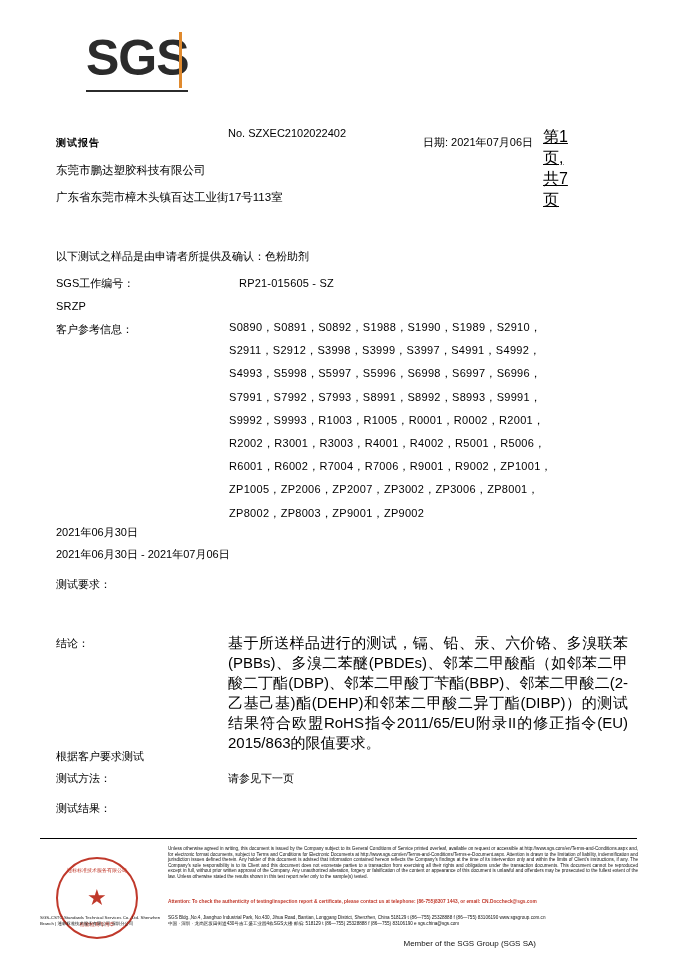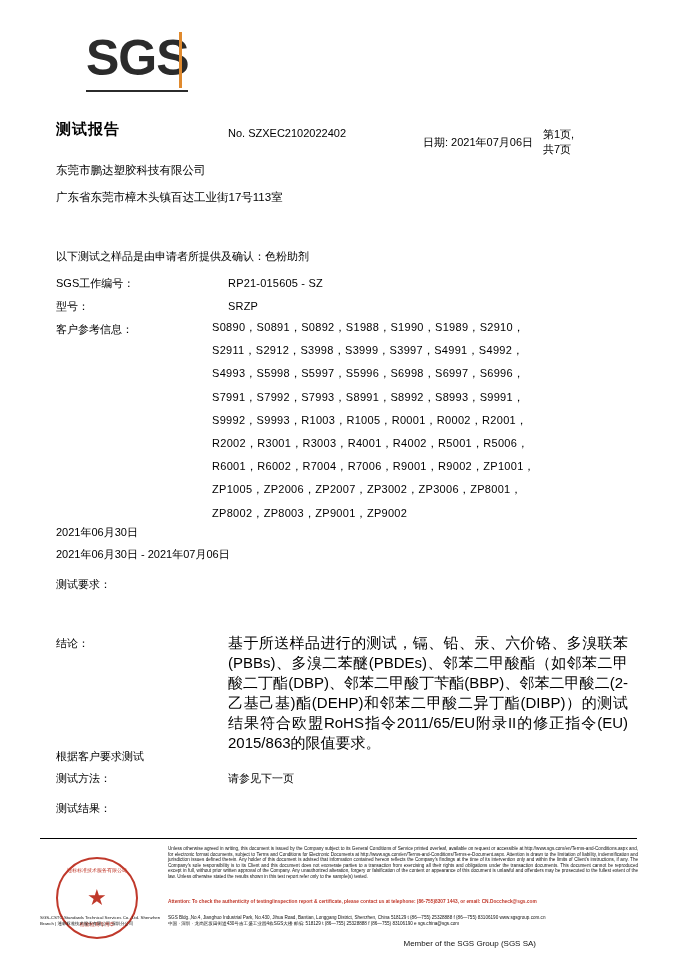--- a/index.html
+++ b/index.html
@@ -52,42 +52,43 @@
     top: 60px;
     width: 102px;
     height: 2px;
     background: #2b2b2b;
   }
 
   
   .report-title {
     position: absolute;
     left: 56px;
-    top: 120px;
-    font-size: 15px;
+    top: 136px;
+    font-size: 10px;
     font-weight: bold;
     letter-spacing: 1px;
   }
   .report-no {
     position: absolute;
     left: 228px;
     top: 127px;
     font-size: 11px;
   }
   .report-date {
     position: absolute;
     left: 423px;
     top: 135px;
     font-size: 11px;
   }
   .report-pages {
     position: absolute;
     left: 543px;
     top: 127px;
-    font-size: 11px;
+    font-size: 16px;
+    text-decoration: underline;
   }
 
   .company-name {
     position: absolute;
     left: 56px;
     top: 163px;
     font-size: 11.5px;
   }
   .company-addr {
     position: absolute;
@@ -107,35 +108,36 @@
   .fields {
     position: absolute;
     left: 56px;
     top: 272px;
     width: 570px;
   }
   .frow {
     display: flex;
     align-items: flex-end;
     margin-bottom: 0;
+    gap: 11px;
   }
   .flabel {
     width: 172px;
     flex: 0 0 172px;
     font-size: 11px;
     line-height: 23px;
   }
   .fvalue {
     font-size: 11px;
     line-height: 23px;
     letter-spacing: 0.2px;
   }
   .refs {
     position: absolute;
-    left: 212px;
+    left: 229px;
     top: 316px;
     width: 400px;
   }
   .ref-line {
     font-size: 11px;
     line-height: 23.2px;
     letter-spacing: 0.3px;
   }
   .ref-line.indent {
     padding-left: 0px;
@@ -297,21 +299,20 @@
   <div class="company-addr">广东省东莞市樟木头镇百达工业街17号113室</div>
 
   <div class="sample-decl">以下测试之样品是由申请者所提供及确认：色粉助剂</div>
 
   <div class="fields">
     <div class="frow">
       <div class="flabel">SGS工作编号：</div>
       <div class="fvalue">RP21-015605 - SZ</div>
     </div>
     <div class="frow">
-      <div class="flabel">型号：</div>
       <div class="fvalue">SRZP</div>
     </div>
     <div class="frow">
       <div class="flabel">客户参考信息：</div>
       <div class="fvalue"></div>
     </div>
   </div>
 
   <div class="refs">
     <div class="ref-line">S0890，S0891，S0892，S1988，S1990，S1989，S2910，</div>

